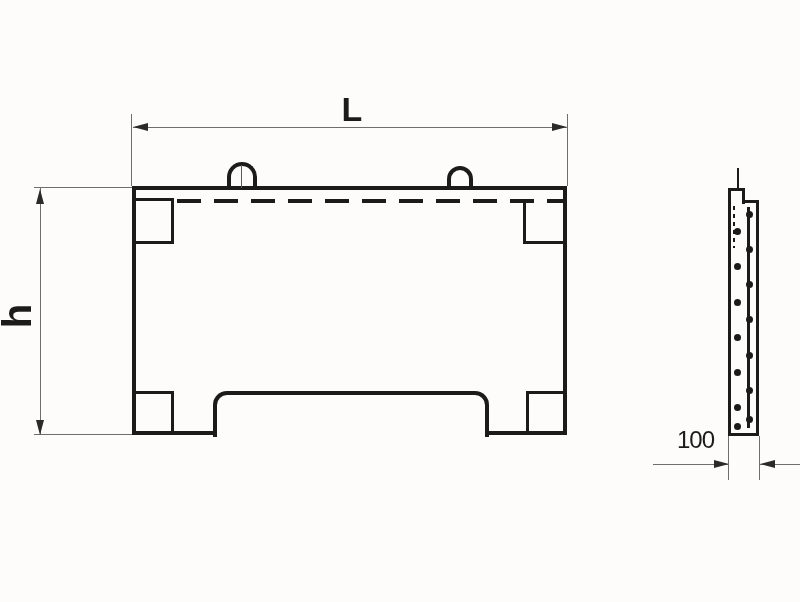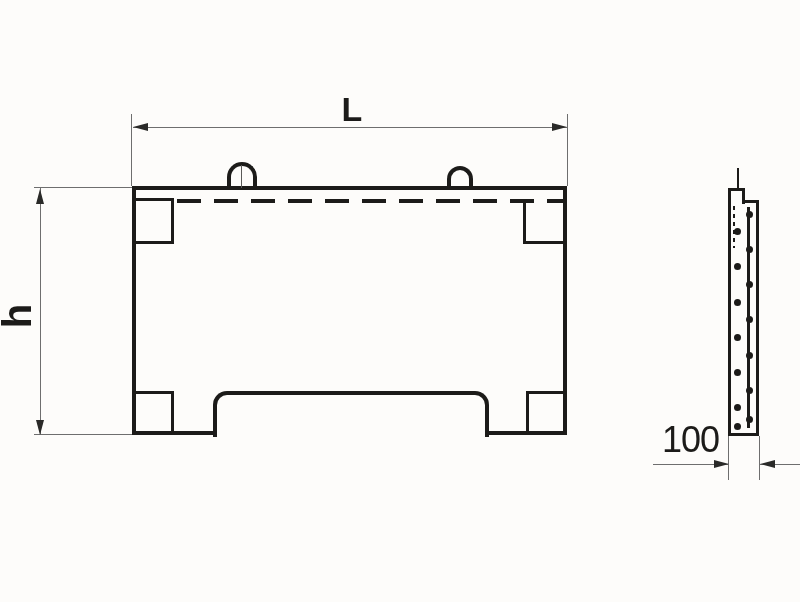--- a/index.html
+++ b/index.html
@@ -56,21 +56,21 @@
     background:repeating-linear-gradient(180deg,#1c1b19 0 4px,transparent 4px 8px);}
   .dot{width:7px;height:7px;border-radius:50%;background:#1c1b19;}
 
   
   .ext-t-left{left:728px;top:436px;width:1px;height:44px;}
   .ext-t-right{left:759px;top:436px;width:1px;height:44px;}
   .dimline-t-left{left:653px;top:464px;width:76px;height:1px;}
   .dimline-t-right{left:760px;top:464px;width:40px;height:1px;}
   .arrow-t-left{left:714px;top:460px;border-top:4px solid transparent;border-bottom:4px solid transparent;border-left:15px solid #2a2a28;}
   .arrow-t-right{left:760px;top:460px;border-top:4px solid transparent;border-bottom:4px solid transparent;border-right:15px solid #2a2a28;}
-  .label-100{left:662px;top:426px;width:52px;height:28px;text-align:left;font-size:36px;letter-spacing:-1px;color:#1c1b19;line-height:28px;}
+  .label-100{left:662px;top:426px;width:52px;height:28px;text-align:right;font-size:24px;letter-spacing:-1px;color:#1c1b19;line-height:28px;}
 </style>
 </head>
 <body>
 
 <div id="canvas">
 
   <div class="abs panel-outline"></div>
 
   <div class="abs loop-left"></div>
   <div class="abs loop-left-centerline"></div>

